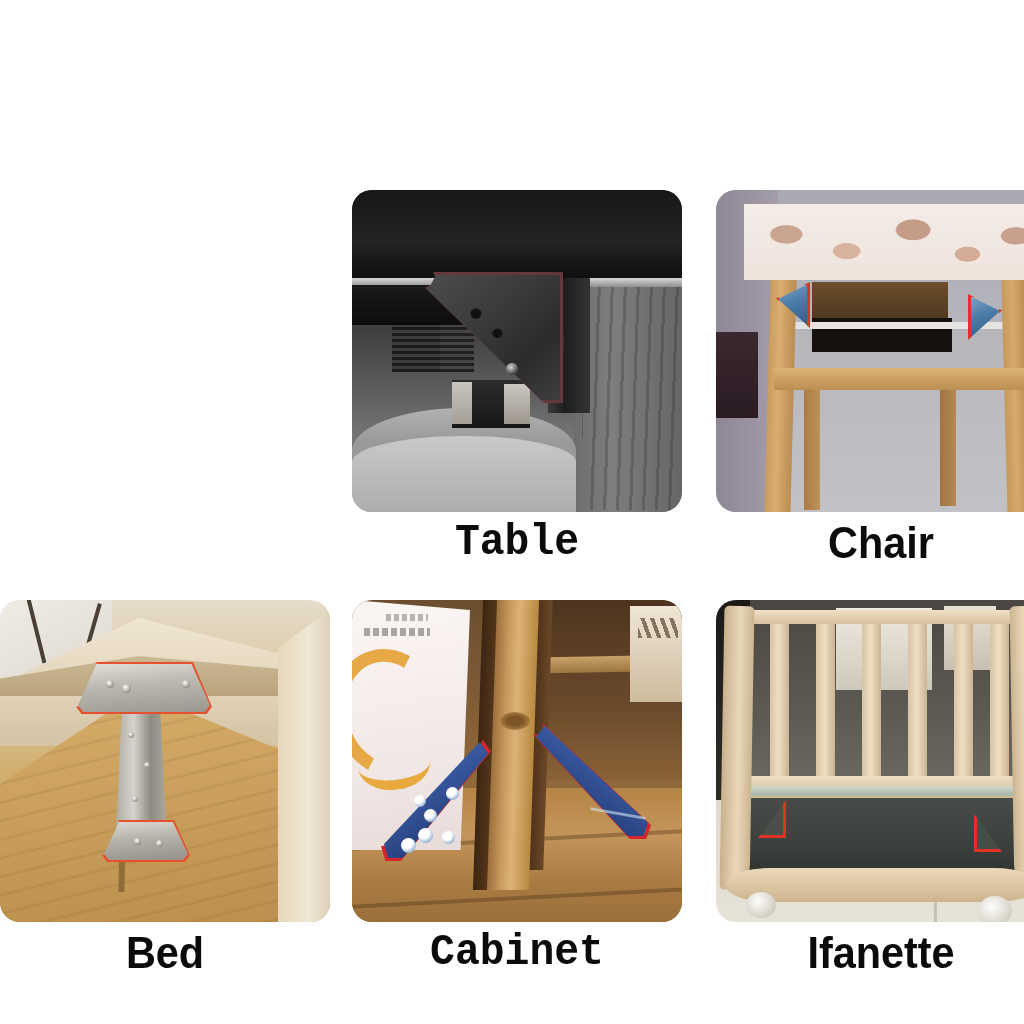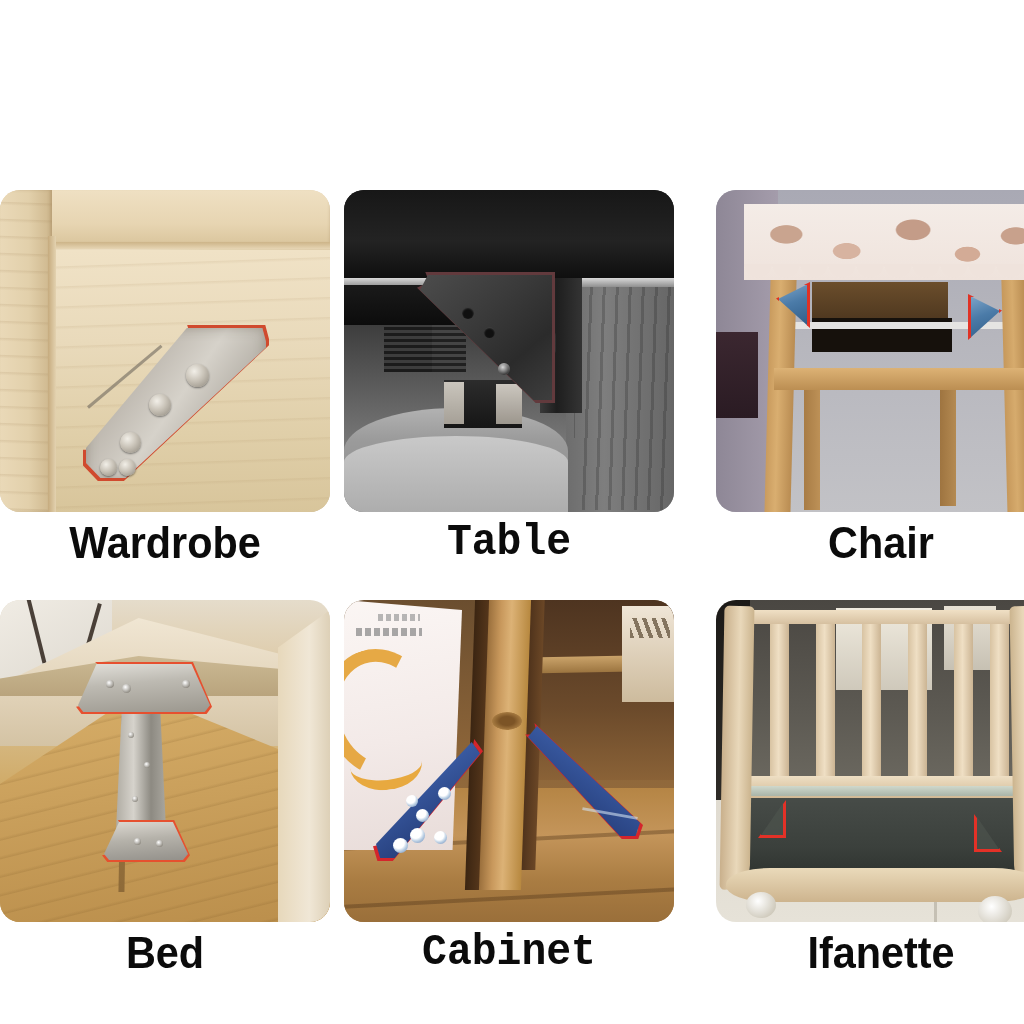--- a/index.html
+++ b/index.html
@@ -53,21 +53,21 @@
 
   .row { position: relative; width: 1024px; height: 410px; }
 
   .cell {
     position: absolute;
     top: 0;
     width: 330px;
     height: 322px;
   }
   .cell.c0 { left: 0px; }
-  .cell.c1 { left: 344px; font-family: Liberation Mono, monospace; }
+  .cell.c1 { left: 352px; font-family: Liberation Mono, monospace; }
   .cell.c2 { left: 688px; margin-left: 28px; }
 
   .photo {
     position: relative;
     width: 330px;
     height: 322px;
     border-radius: 20px;
     overflow: hidden;
     background: #cfcfcf;
   }
@@ -638,43 +638,20 @@
 </head>
 <body>
 
 <div id="page">
 
 
   <div class="grid">
 
     <div class="row">
 
-      <div class="cell c0">
-        <div class="photo p-wardrobe">
-          <div class="wr-inner"></div>
-          <div class="wr-grain"></div>
-          <div class="wr-top"></div>
-          <div class="wr-toplip"></div>
-          <div class="wr-left">
-            <div class="wr-grain2"></div>
-          </div>
-          <div class="wr-leftlip"></div>
-          <div class="wr-bracket">
-            <div class="wr-br-outline"></div>
-            <div class="wr-br-body"></div>
-            <div class="wr-edge"></div>
-            <div class="wr-screw wr-s1"></div>
-            <div class="wr-screw wr-s2"></div>
-            <div class="wr-screw wr-s3"></div>
-            <div class="wr-screw wr-s4"></div>
-            <div class="wr-screw wr-s5"></div>
-          </div>
-        </div>
-        <div class="caption">Wardrobe</div>
-      </div>
 
       <div class="cell c1">
         <div class="photo p-table">
           <div class="tb-wall"></div>
           <div class="tb-wall-tex"></div>
           <div class="tb-floor"></div>
           <div class="tb-floor2"></div>
           <div class="tb-grille"></div>
           <div class="tb-grille2"></div>
           <div class="tb-box"></div>

